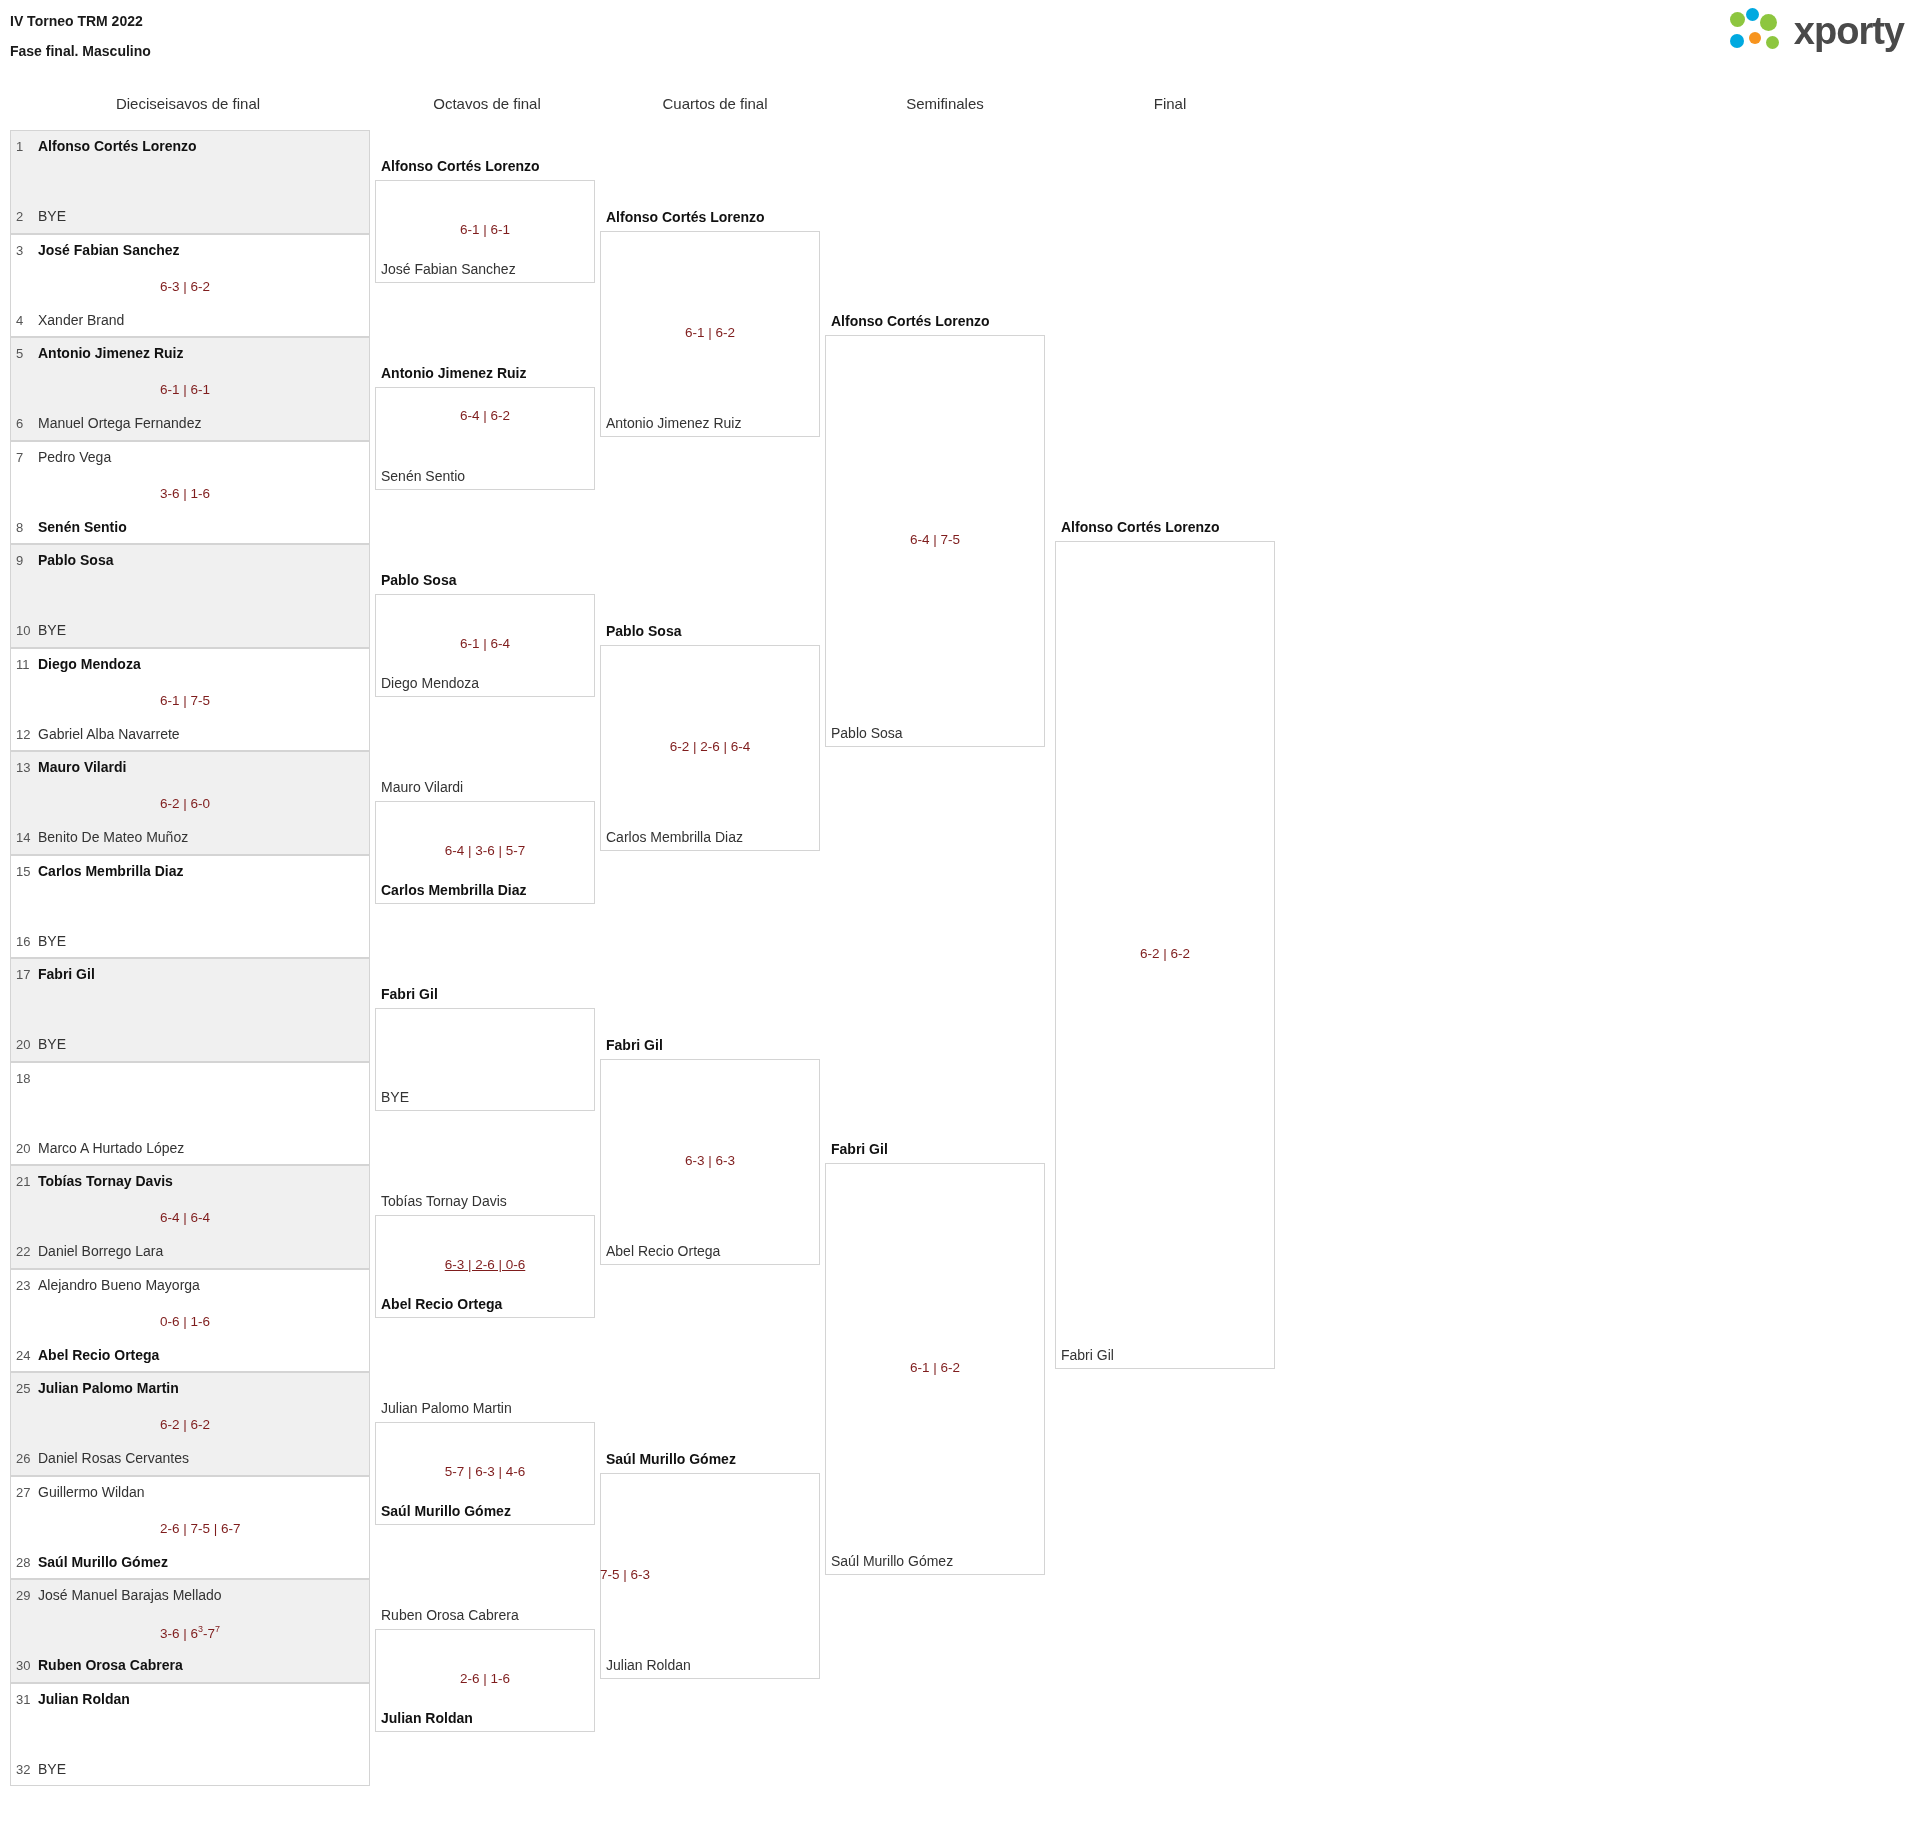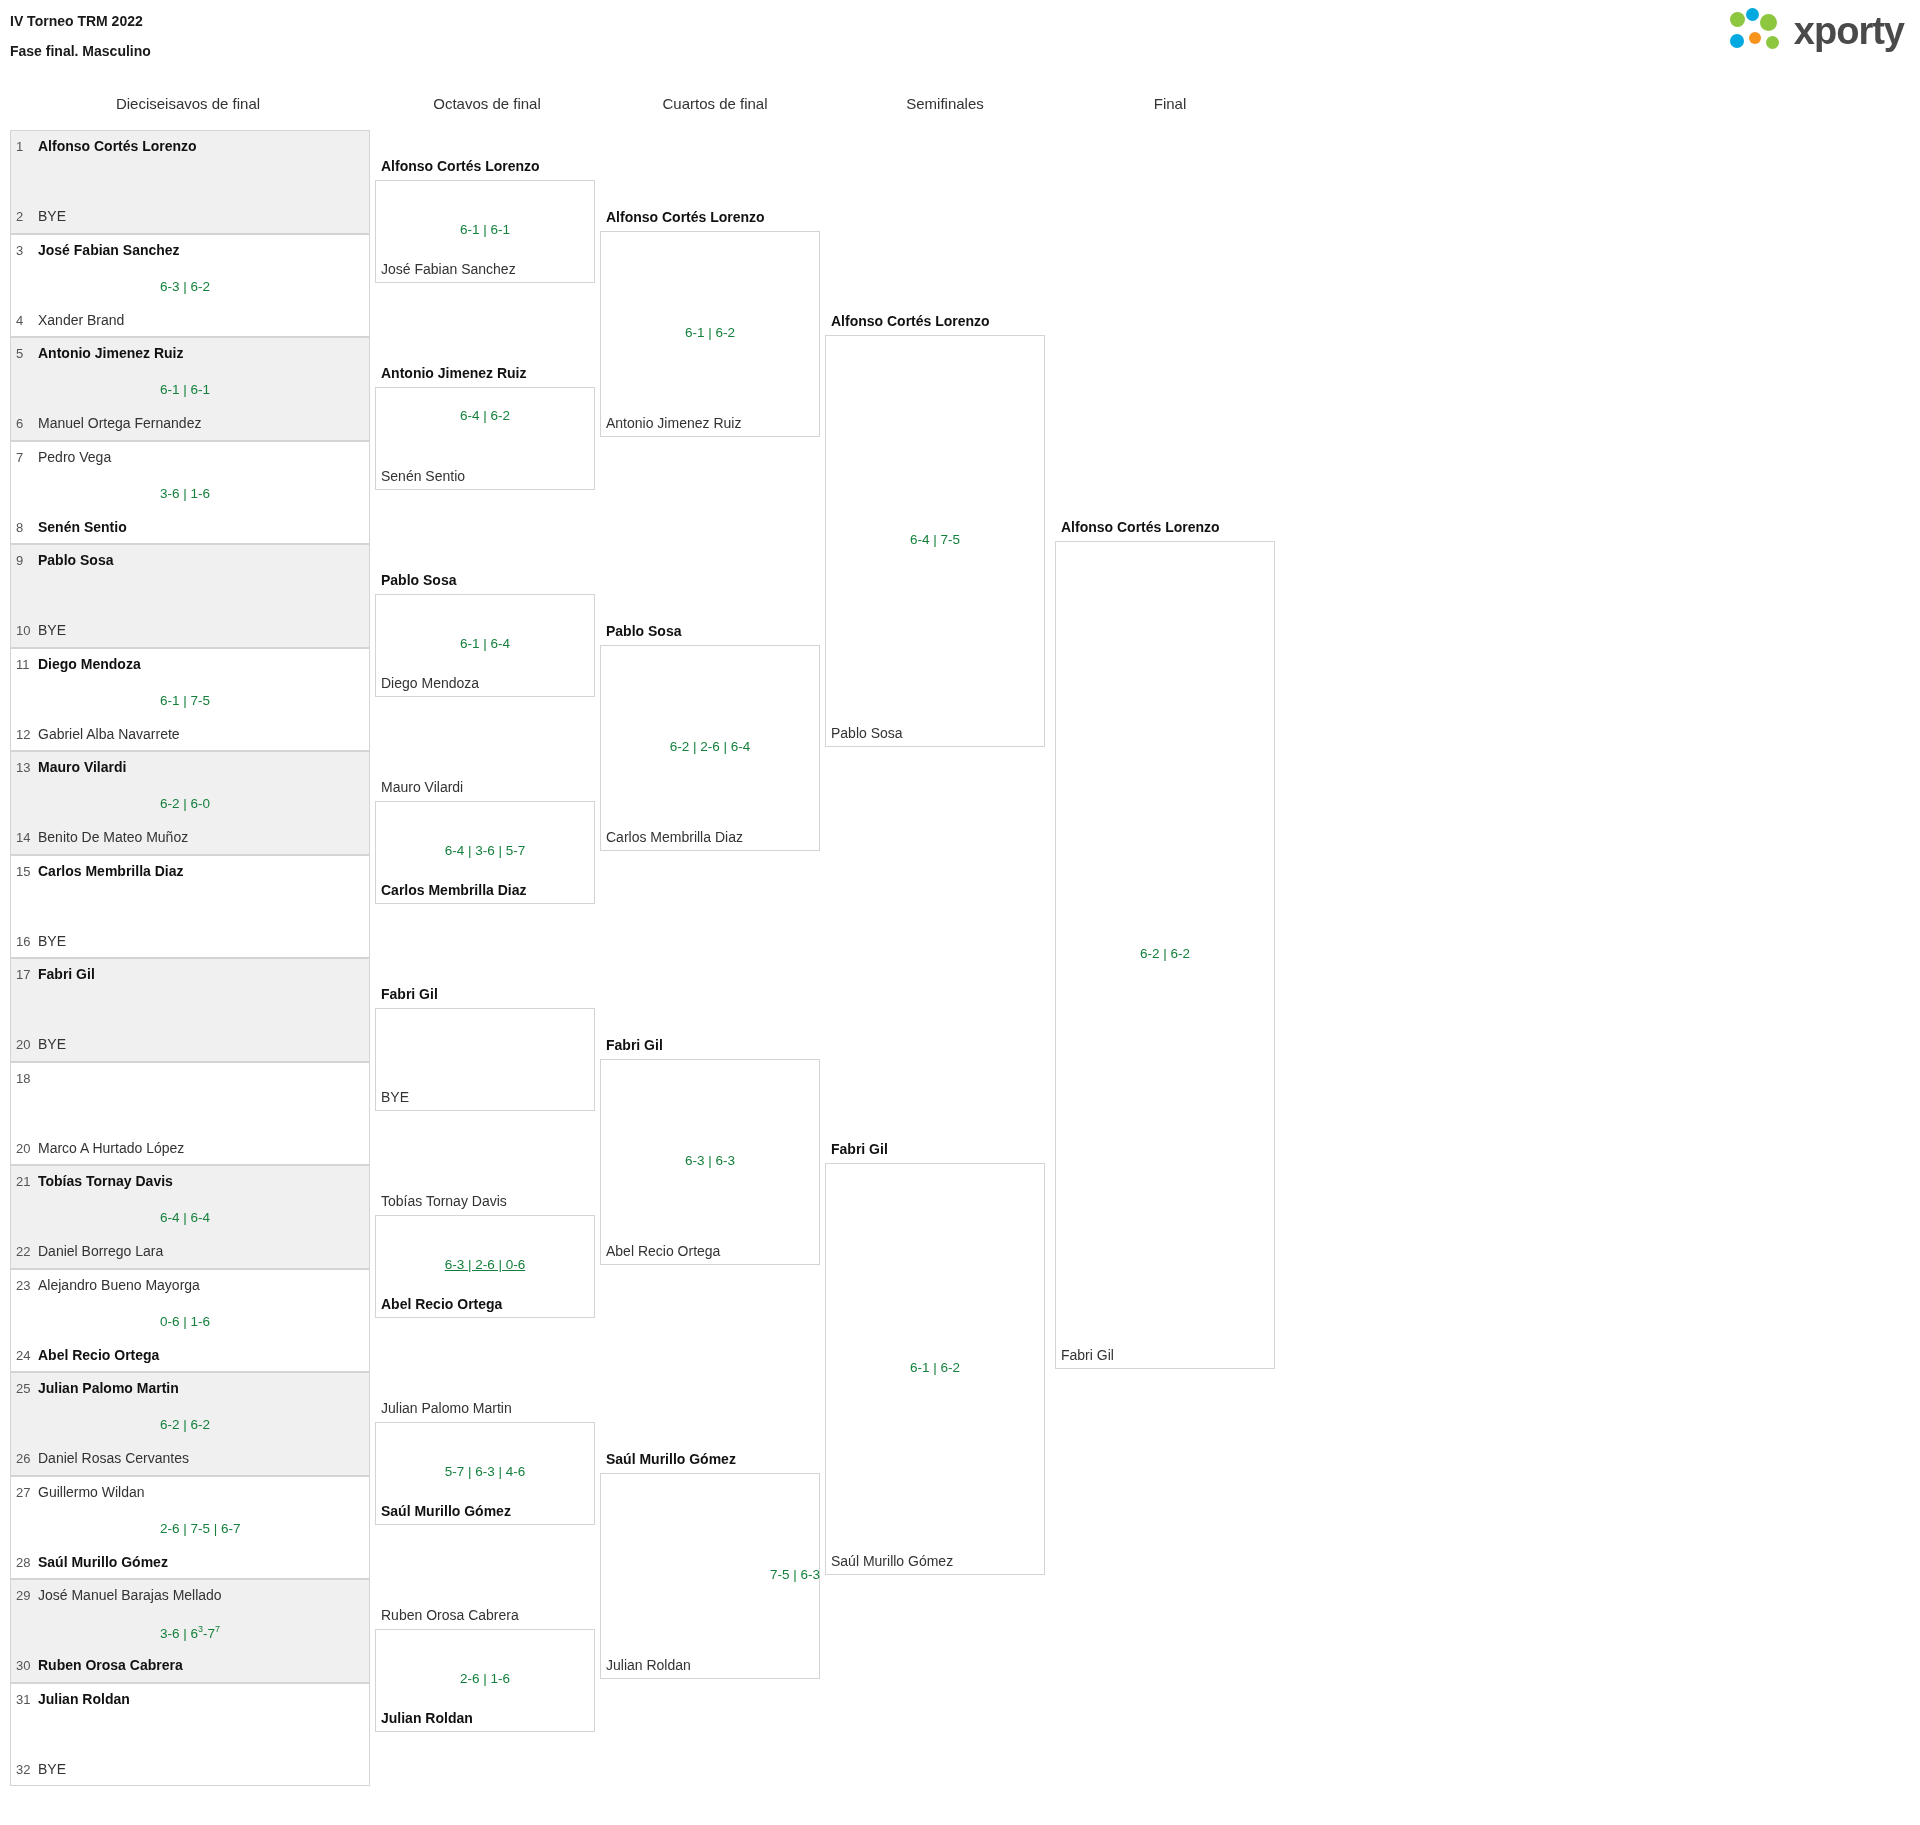--- a/index.html
+++ b/index.html
@@ -25,21 +25,21 @@
 
   
   .box{position:absolute;box-sizing:border-box;border:1px solid #d4d4d4;}
   .box.shaded{background:#f0f0f0;}
   .box.plain{background:#ffffff;}
 
   .seed{position:absolute;font-size:13px;color:#555;}
   .player{position:absolute;font-size:14px;white-space:nowrap;}
   .player.win{font-weight:bold;color:#111;}
   .player.lose{font-weight:normal;color:#333;}
-  .score{position:absolute;font-size:13.5px;color:#15803d;white-space:nowrap;}
+  .score{position:absolute;font-size:13.5px;color:#7f1d1d;white-space:nowrap;}
   .score sup{font-size:9px;vertical-align:super;}
 </style>
 </head>
 <body>
 
 <div id="header">
   <div id="title-block">
     <div id="title-line1">IV Torneo TRM 2022</div>
     <div id="title-line2">Fase final. Masculino</div>
   </div>
@@ -197,21 +197,21 @@
     <div class="box plain" style="left: 600px; top: 645px; width: 220px; height: 206px;"></div>
     <div class="player win" style="left: 606px; top: 623px;">Pablo Sosa</div>
     <div class="score" style="left: 600px; top: 739px; width: 220px; text-align: center;">6-2 | 2-6 | 6-4</div>
     <div class="player lose" style="left: 606px; top: 829px;">Carlos Membrilla Diaz</div>
     <div class="box plain" style="left: 600px; top: 1059px; width: 220px; height: 206px;"></div>
     <div class="player win" style="left: 606px; top: 1037px;">Fabri Gil</div>
     <div class="score" style="left: 600px; top: 1153px; width: 220px; text-align: center;">6-3 | 6-3</div>
     <div class="player lose" style="left: 606px; top: 1243px;">Abel Recio Ortega</div>
     <div class="box plain" style="left: 600px; top: 1473px; width: 220px; height: 206px;"></div>
     <div class="player win" style="left: 606px; top: 1451px;">Saúl Murillo Gómez</div>
-    <div class="score" style="left: 600px; top: 1567px; width: 220px; text-align: right;">7-5 | 6-3</div>
+    <div class="score" style="left: 600px; top: 1567px; width: 220px; text-align: left;">7-5 | 6-3</div>
     <div class="player lose" style="left: 606px; top: 1657px;">Julian Roldan</div>
     <div class="box plain" style="left: 825px; top: 335px; width: 220px; height: 412px;"></div>
     <div class="player win" style="left: 831px; top: 313px;">Alfonso Cortés Lorenzo</div>
     <div class="score" style="left: 825px; top: 532px; width: 220px; text-align: center;">6-4 | 7-5</div>
     <div class="player lose" style="left: 831px; top: 725px;">Pablo Sosa</div>
     <div class="box plain" style="left: 825px; top: 1163px; width: 220px; height: 412px;"></div>
     <div class="player win" style="left: 831px; top: 1141px;">Fabri Gil</div>
     <div class="score" style="left: 825px; top: 1360px; width: 220px; text-align: center;">6-1 | 6-2</div>
     <div class="player lose" style="left: 831px; top: 1553px;">Saúl Murillo Gómez</div>
     <div class="box plain" style="left: 1055px; top: 541px; width: 220px; height: 828px;"></div>

